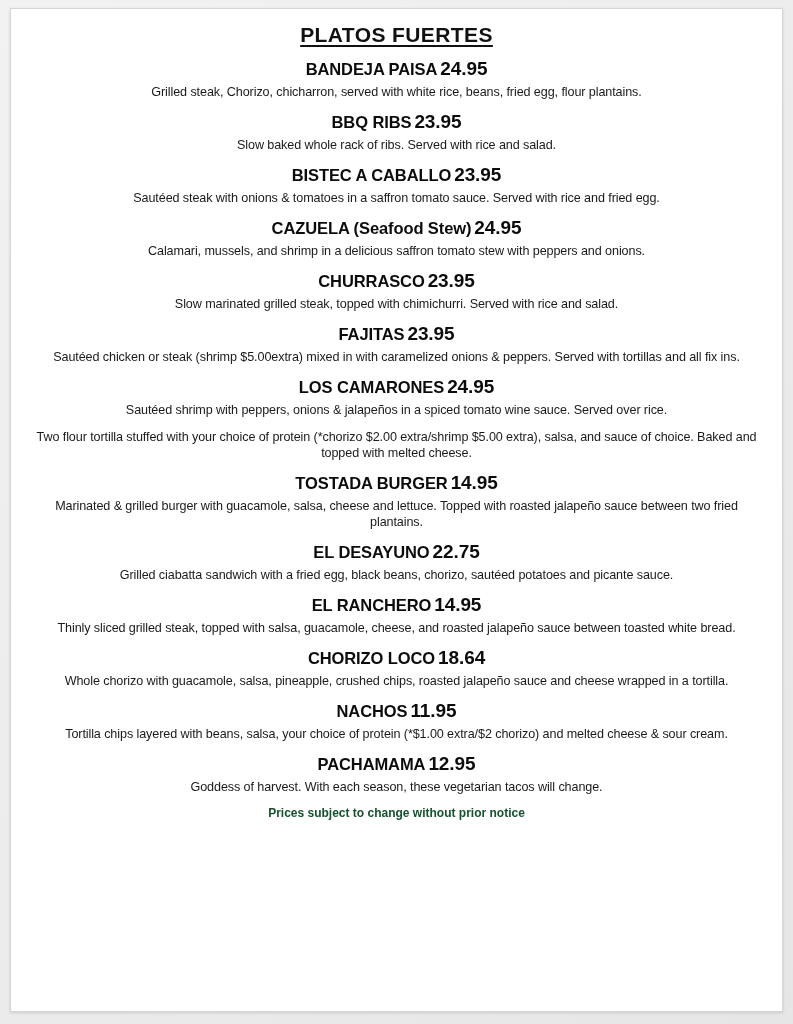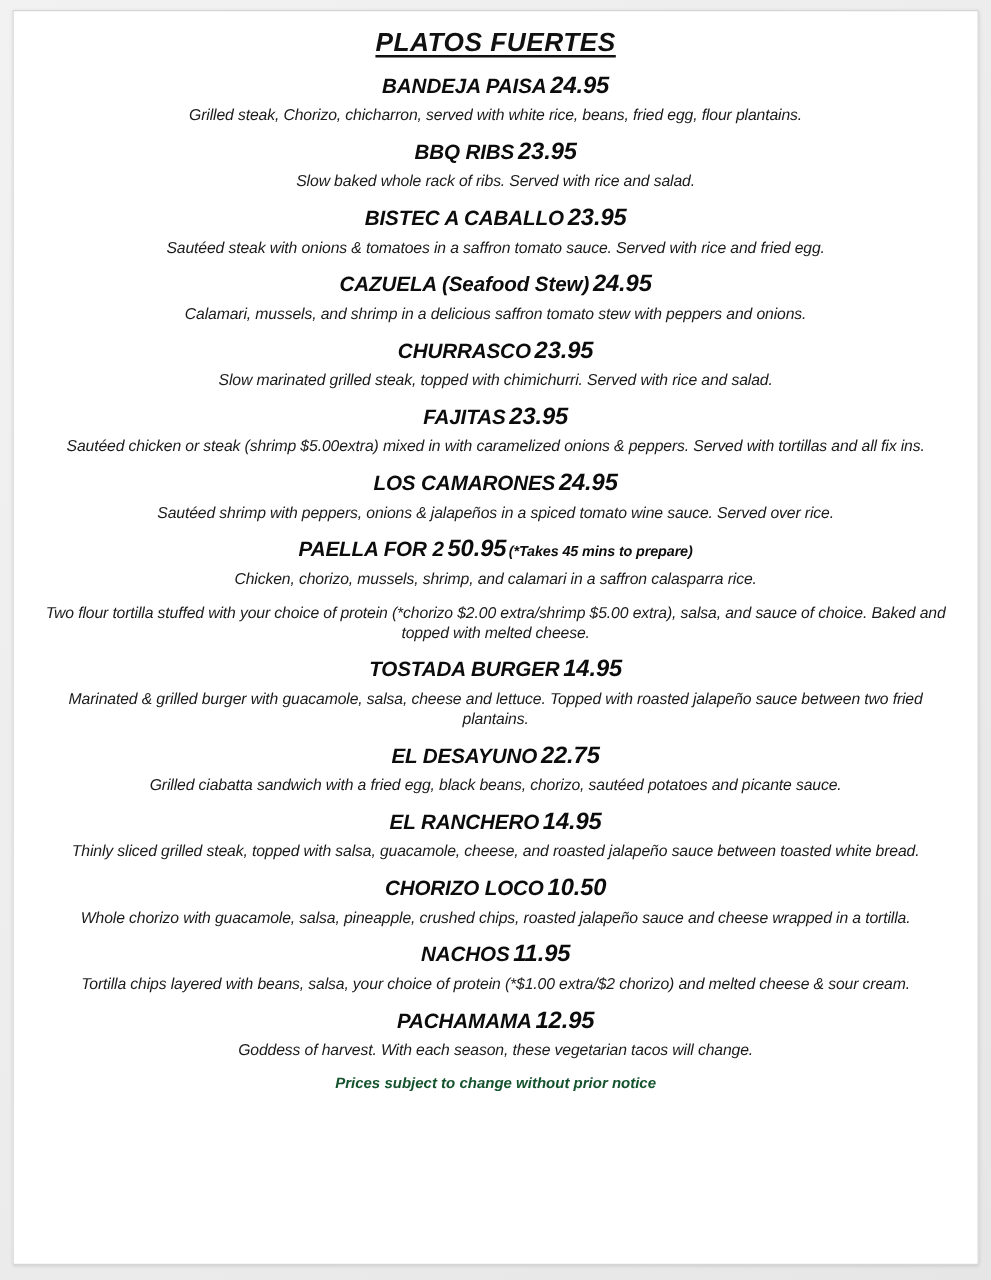--- a/index.html
+++ b/index.html
@@ -17,21 +17,20 @@
 
   .page-frame {
     position: absolute;
     left: 0;
     top: 0;
     width: 793px;
     height: 1024px;
     background: linear-gradient(135deg, #f2f2f2 0%, #e6e6e6 100%);
     box-sizing: border-box;
     padding: 8px 10px 12px 10px;
-    font-style: italic;
   }
 
   .page-sheet {
     width: 100%;
     height: 100%;
     background: #ffffff;
     box-sizing: border-box;
     border: 1px solid #d6d6d6;
     box-shadow: 0 1px 3px rgba(0,0,0,0.13);
     padding: 10px 16px 8px 16px;
@@ -145,40 +144,36 @@
         </div>
         <div class="menu-item">
           <div class="item-heading"><span class="item-name">FAJITAS</span><span class="item-price">23.95</span></div>
           <div class="item-desc">Sautéed chicken or steak (shrimp $5.00extra) mixed in with caramelized onions &amp; peppers. Served with tortillas and all fix ins.</div>
         </div>
         <div class="menu-item">
           <div class="item-heading"><span class="item-name">LOS CAMARONES</span><span class="item-price">24.95</span></div>
           <div class="item-desc">Sautéed shrimp with peppers, onions &amp; jalapeños in a spiced tomato wine sauce. Served over rice.</div>
         </div>
         <div class="menu-item">
-          <div class="item-heading"><span class="item-name">PAELLA FOR 2</span><span class="item-price">50.95</span><span class="item-note">(*Takes 45 mins to prepare)</span></div>
-          <div class="item-desc">Chicken, chorizo, mussels, shrimp, and calamari in a saffron calasparra rice.</div>
-        </div>
-        <div class="menu-item">
           <div class="item-desc">Two flour tortilla stuffed with your choice of protein (*chorizo $2.00 extra/shrimp $5.00 extra), salsa, and sauce of choice. Baked and topped with melted cheese.</div>
         </div>
         <div class="menu-item">
           <div class="item-heading"><span class="item-name">TOSTADA BURGER</span><span class="item-price">14.95</span></div>
           <div class="item-desc">Marinated &amp; grilled burger with guacamole, salsa, cheese and lettuce. Topped with roasted jalapeño sauce between two fried plantains.</div>
         </div>
         <div class="menu-item">
           <div class="item-heading"><span class="item-name">EL DESAYUNO</span><span class="item-price">22.75</span></div>
           <div class="item-desc">Grilled ciabatta sandwich with a fried egg, black beans, chorizo, sautéed potatoes and picante sauce.</div>
         </div>
         <div class="menu-item">
           <div class="item-heading"><span class="item-name">EL RANCHERO</span><span class="item-price">14.95</span></div>
           <div class="item-desc">Thinly sliced grilled steak, topped with salsa, guacamole, cheese, and roasted jalapeño sauce between toasted white bread.</div>
         </div>
         <div class="menu-item">
-          <div class="item-heading"><span class="item-name">CHORIZO LOCO</span><span class="item-price">10.50</span></div>
+          <div class="item-heading"><span class="item-name">CHORIZO LOCO</span><span class="item-price">18.64</span></div>
           <div class="item-desc">Whole chorizo with guacamole, salsa, pineapple, crushed chips, roasted jalapeño sauce and cheese wrapped in a tortilla.</div>
         </div>
         <div class="menu-item">
           <div class="item-heading"><span class="item-name">NACHOS</span><span class="item-price">11.95</span></div>
           <div class="item-desc">Tortilla chips layered with beans, salsa, your choice of protein (*$1.00 extra/$2 chorizo) and melted cheese &amp; sour cream.</div>
         </div>
         <div class="menu-item">
           <div class="item-heading"><span class="item-name">PACHAMAMA</span><span class="item-price">12.95</span></div>
           <div class="item-desc">Goddess of harvest. With each season, these vegetarian tacos will change.</div>
         </div>

